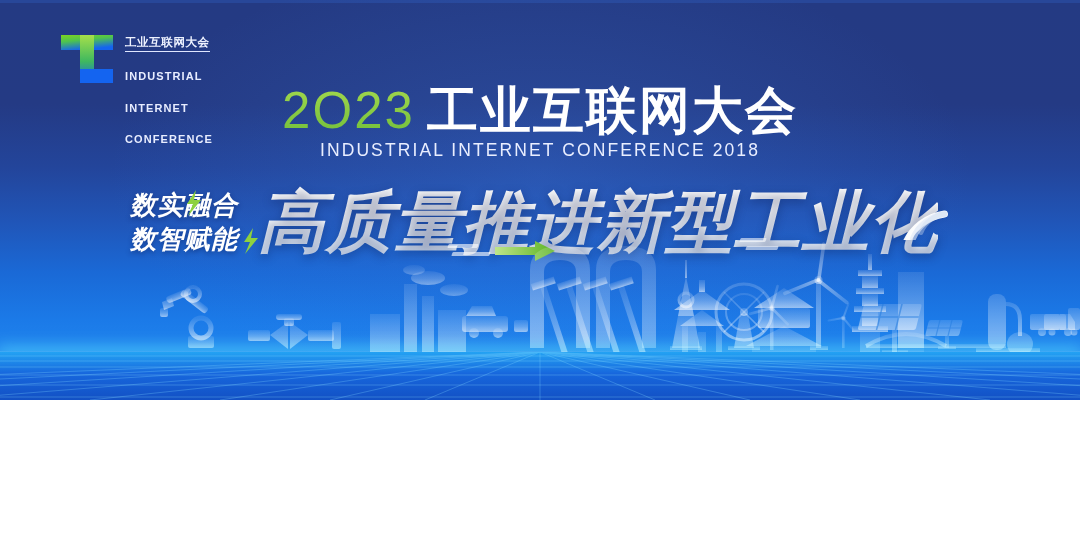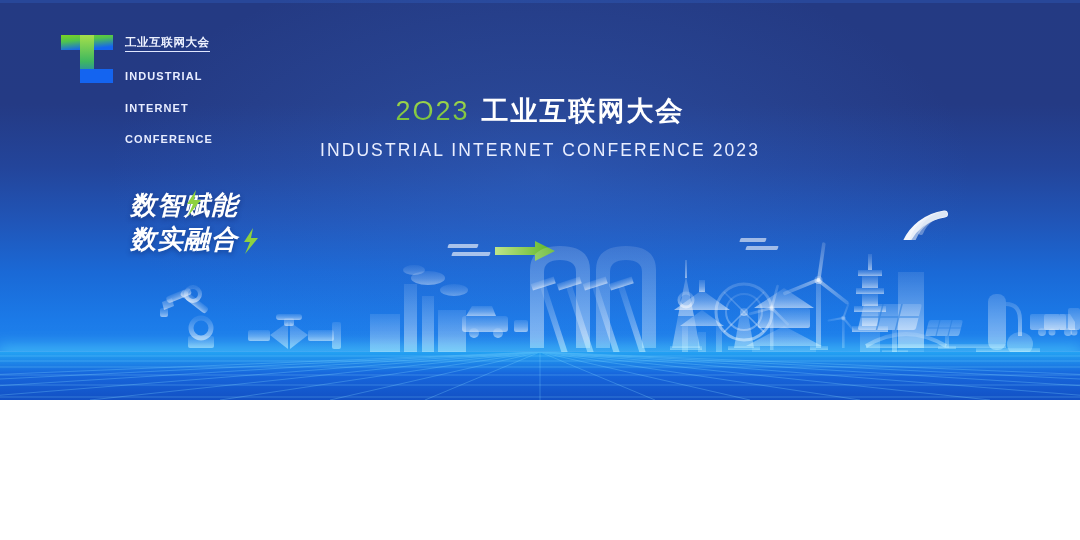--- a/index.html
+++ b/index.html
@@ -35,21 +35,21 @@
   .logo-text{padding-top:2px;}
   .logo-cn{
     font-size:11.5px;font-weight:700;color:#eef2ff;letter-spacing:.6px;
     line-height:14px;border-bottom:1.4px solid #dfe6ff;padding-bottom:2px;display:inline-block;
   }
   .logo-en{font-size:11px;font-weight:700;color:#e8edff;letter-spacing:1.1px;line-height:13.5px;margin-top:18px;}
 
   
   .title-wrap{position:absolute;left:0;right:0;top:88px;text-align:center;}
   .title-main{
-    font-size:27px;font-weight:700;letter-spacing:1px;line-height:46px;
+    font-size:51px;font-weight:700;letter-spacing:1px;line-height:46px;
     white-space:nowrap;
   }
   .yr{
     color:#8ec73f;
     background:linear-gradient(180deg,#a6d94e 0%,#6fbe3a 100%);
     -webkit-background-clip:text;background-clip:text;-webkit-text-fill-color:transparent;
     letter-spacing:2px;font-weight:500;
   }
   .title-cn{color:#ffffff;margin-left:12px;letter-spacing:2px;}
   .title-sub{
@@ -153,29 +153,30 @@
       <div class="logo-en">INDUSTRIAL</div>
       <div class="logo-en">INTERNET</div>
       <div class="logo-en">CONFERENCE</div>
     </div>
   </div>
 
   <div class="title-wrap">
     <div class="title-main">
       <span class="yr">2O23</span><span class="title-cn">工业互联网大会</span>
     </div>
-    <div class="title-sub">INDUSTRIAL INTERNET CONFERENCE 2023</div>
+    <div class="title-sub">INDUSTRIAL INTERNET CONFERENCE 2018</div>
   </div>
 
   <div class="slogan">
     <div class="slogan-inner">
       <div class="slogan-small">
+        <div>数实融合</div>
         <div>数智赋能</div>
-        <div>数实融合</div>
       </div>
+      <div class="slogan-big">高质量推进新型工业化</div>
     </div>
   </div>
 
   <svg width="20" height="26" style="position:absolute;left:185px;top:190px;">
     <polygon points="11,0 2,14 8,14 3,26 16,10 9,10" fill="#8ed13f"></polygon>
   </svg>
   <svg width="20" height="26" style="position:absolute;left:242px;top:228px;">
     <polygon points="11,0 2,14 8,14 3,26 16,10 9,10" fill="#8ed13f"></polygon>
   </svg>
 

